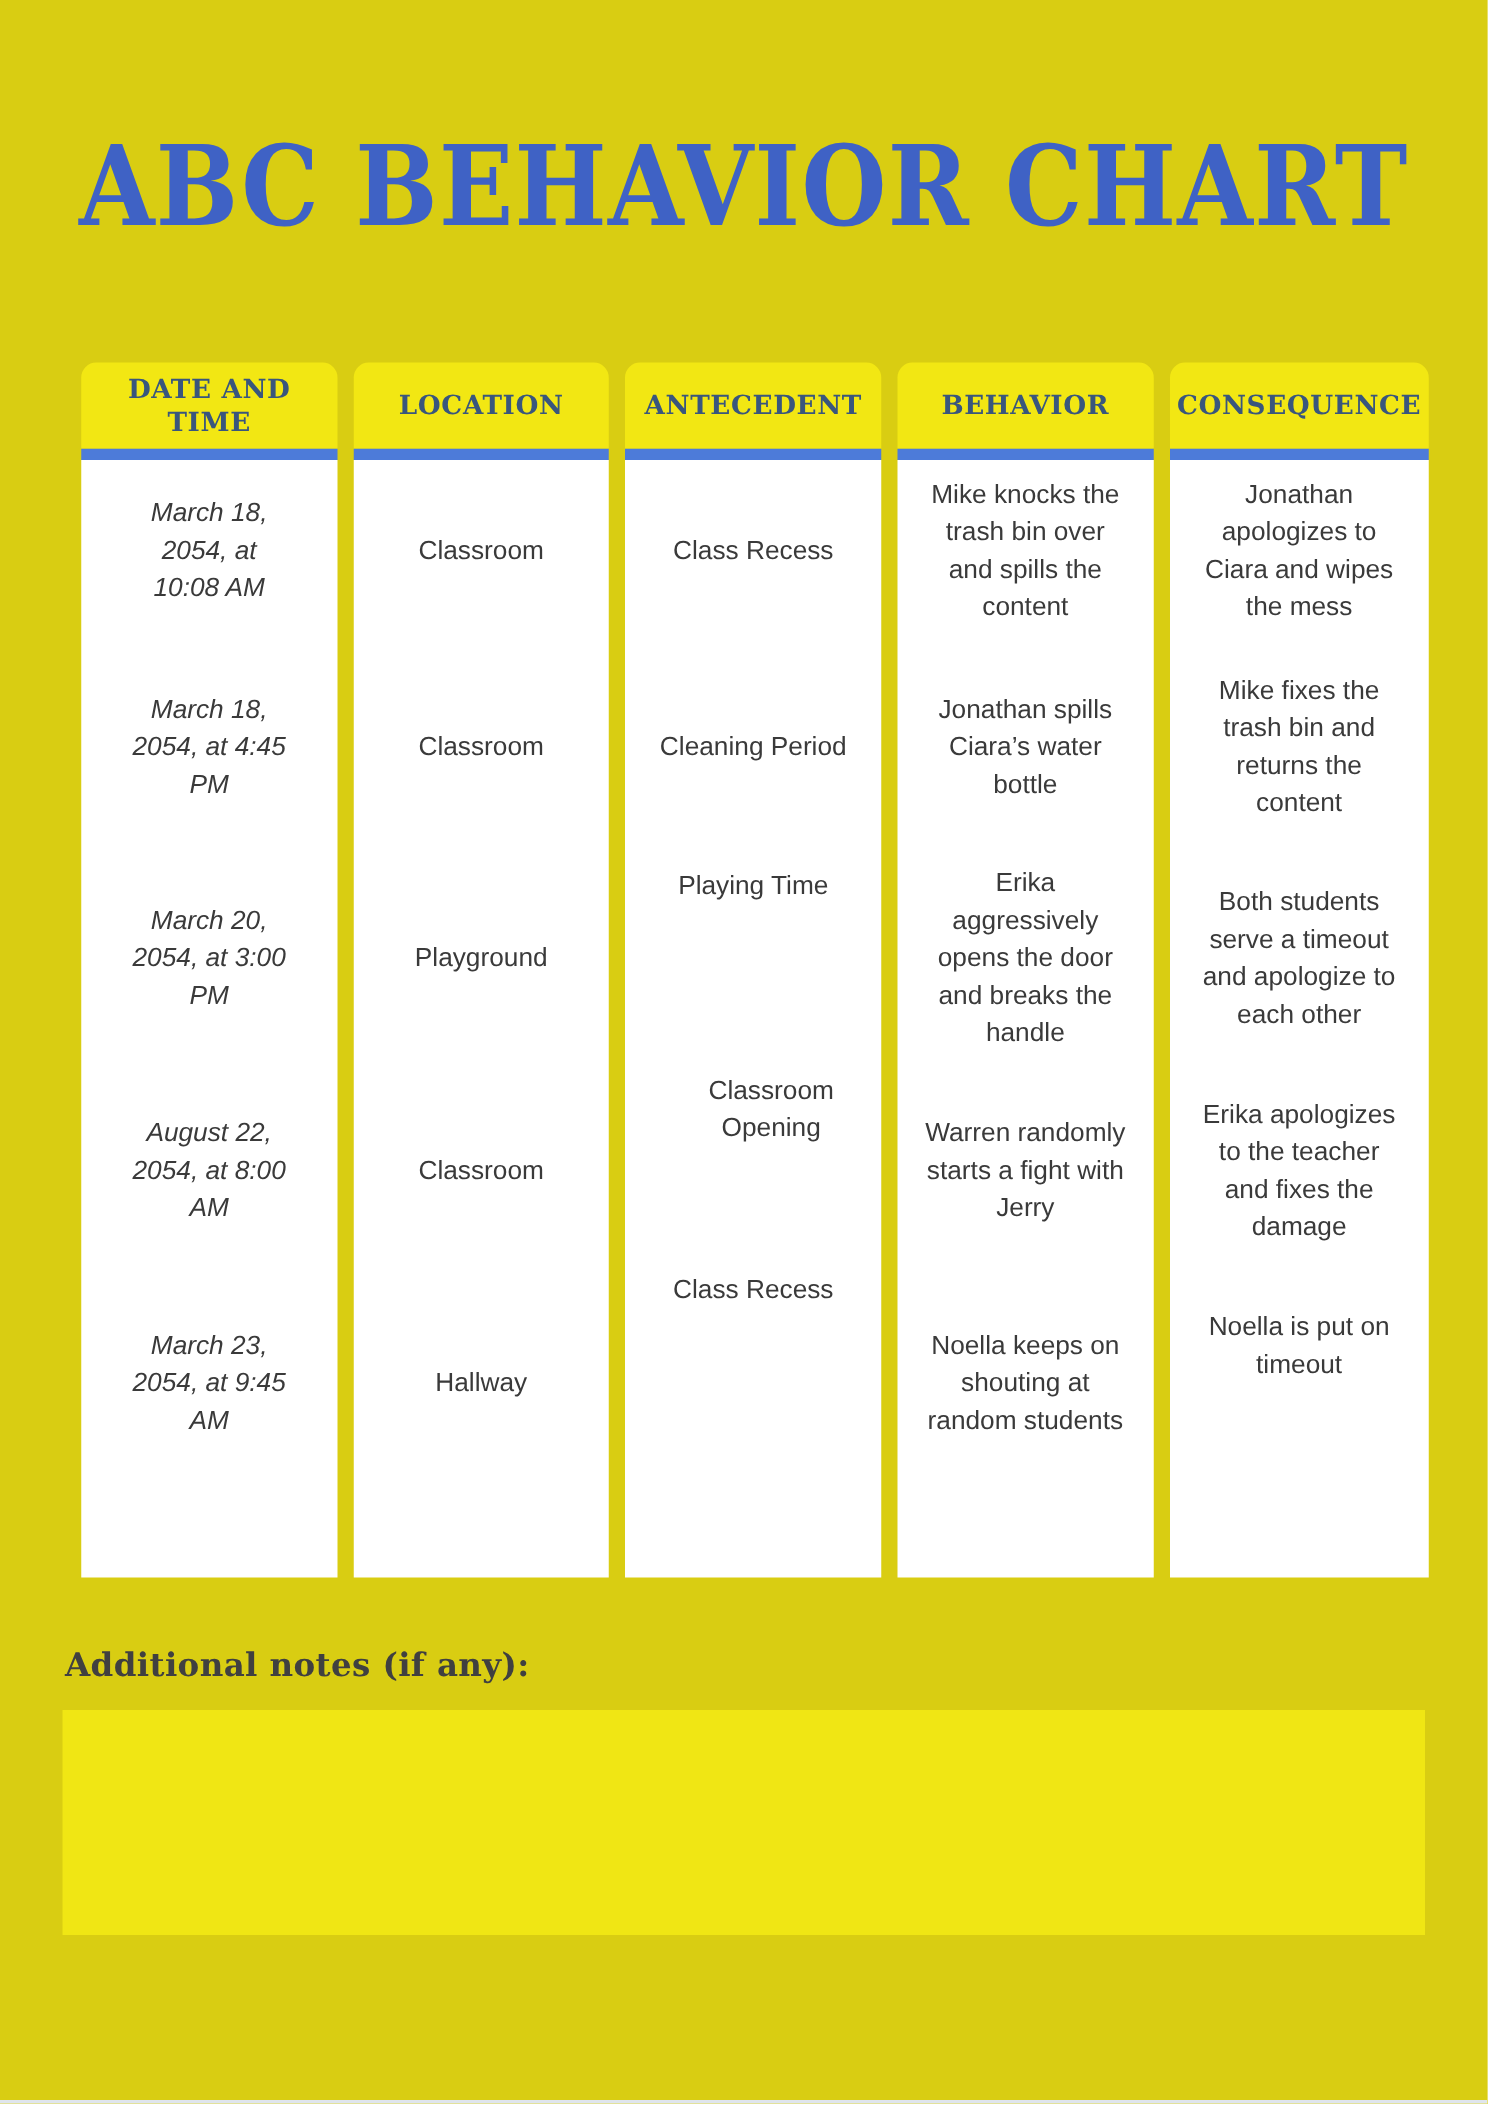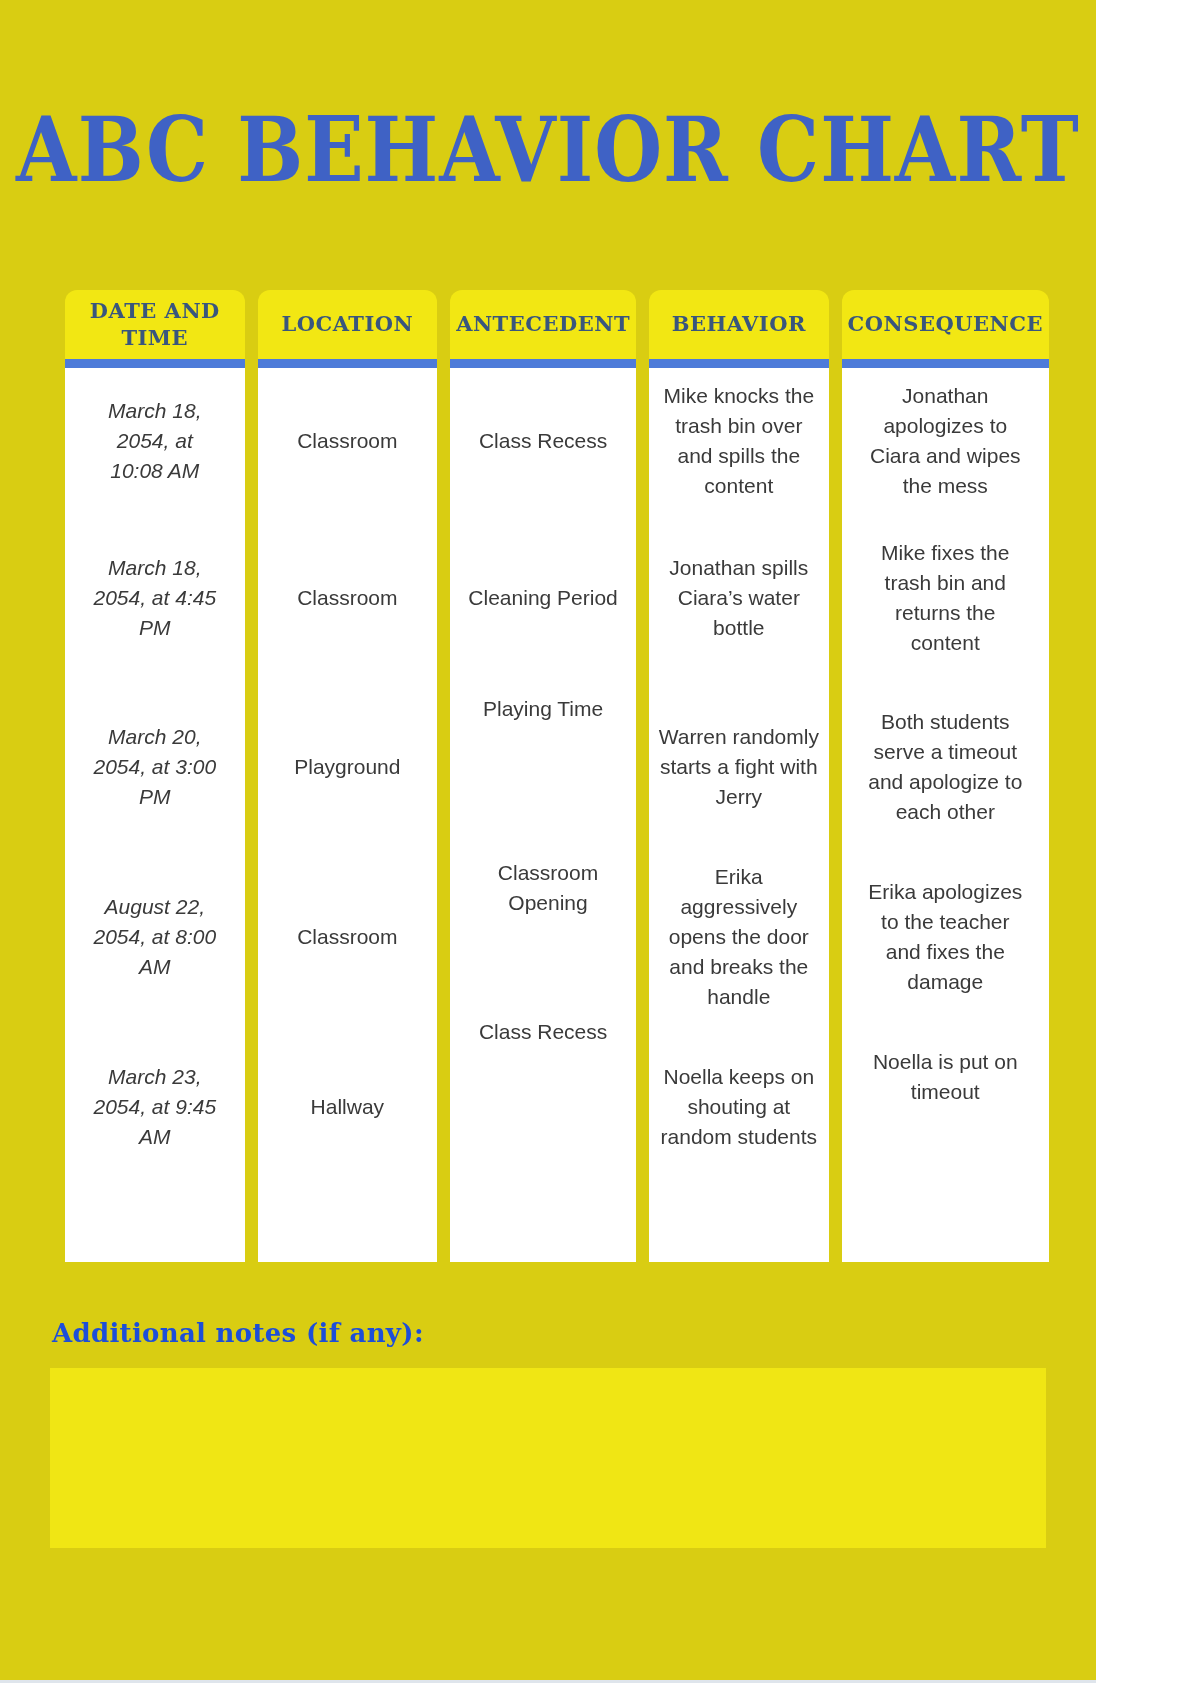--- a/index.html
+++ b/index.html
@@ -1,17 +1,17 @@
 <!DOCTYPE html>
 <html><head>
 <meta charset="utf-8">
 <style>
   html,body{margin:0;padding:0;}
   .page{
-    width:1096px;height:1683px;position:relative;overflow:hidden;
+    width:1190px;height:1683px;position:relative;overflow:hidden;
     background:#d9cd12;
     font-family:"Liberation Sans",sans-serif;
   }
   .title{
     margin:0;padding-top:86px;text-align:center;
     font-family:"DejaVu Serif",serif;font-weight:700;
     font-size:78px;letter-spacing:1px;color:#3f62c5;
     transform:scaleY(1.14);transform-origin:top center;
     white-space:nowrap;
   }
@@ -41,21 +41,21 @@
   .col-body .cell:nth-child(4){height:170px;}
   .col-body .cell:nth-child(5){height:170px;}
   
   .col-antecedent .cell:nth-child(3){transform:translateY(-58px);}
   .col-antecedent .cell:nth-child(4){transform:translateY(-49px);justify-content:flex-end;}
   .col-antecedent .cell:nth-child(5){transform:translateY(-75px);}
   .col-consequence .cell:nth-child(5){transform:translateY(-30px);justify-content:center;}
   .notes-label{
     position:absolute;left:52px;top:1318px;
     font-family:"DejaVu Serif",serif;font-weight:700;
-    font-size:26px;color:#1d4ed8;letter-spacing:0.3px;
+    font-size:26px;color:#404040;letter-spacing:0.3px;
   }
   .notes-box{
     position:absolute;left:50px;right:50px;top:1368px;height:180px;
     background:#f0e614;border:0;
   }
   .bottom-edge{
     position:absolute;left:0;right:0;bottom:0;height:3px;background:#dfe5ec;
   }
 </style>
 </head>
@@ -145,24 +145,24 @@
       </div>
       <div class="col-bar"></div>
       <div class="col-body">
         <div class="cell">
             <span>Mike knocks the trash bin over and spills the content</span>
           </div>
         <div class="cell">
             <span>Jonathan spills Ciara’s water bottle</span>
           </div>
         <div class="cell">
-            <span>Warren randomly starts a fight with Jerry</span>
+            <span>Erika aggressively opens the door and breaks the handle</span>
           </div>
         <div class="cell">
-            <span>Erika aggressively opens the door and breaks the handle</span>
+            <span>Warren randomly starts a fight with Jerry</span>
           </div>
         <div class="cell">
             <span>Noella keeps on shouting at random students</span>
           </div>
       </div>
     </div>
 
     <div class="col col-consequence">
       <div class="col-header">
         <span>CONSEQUENCE</span>

